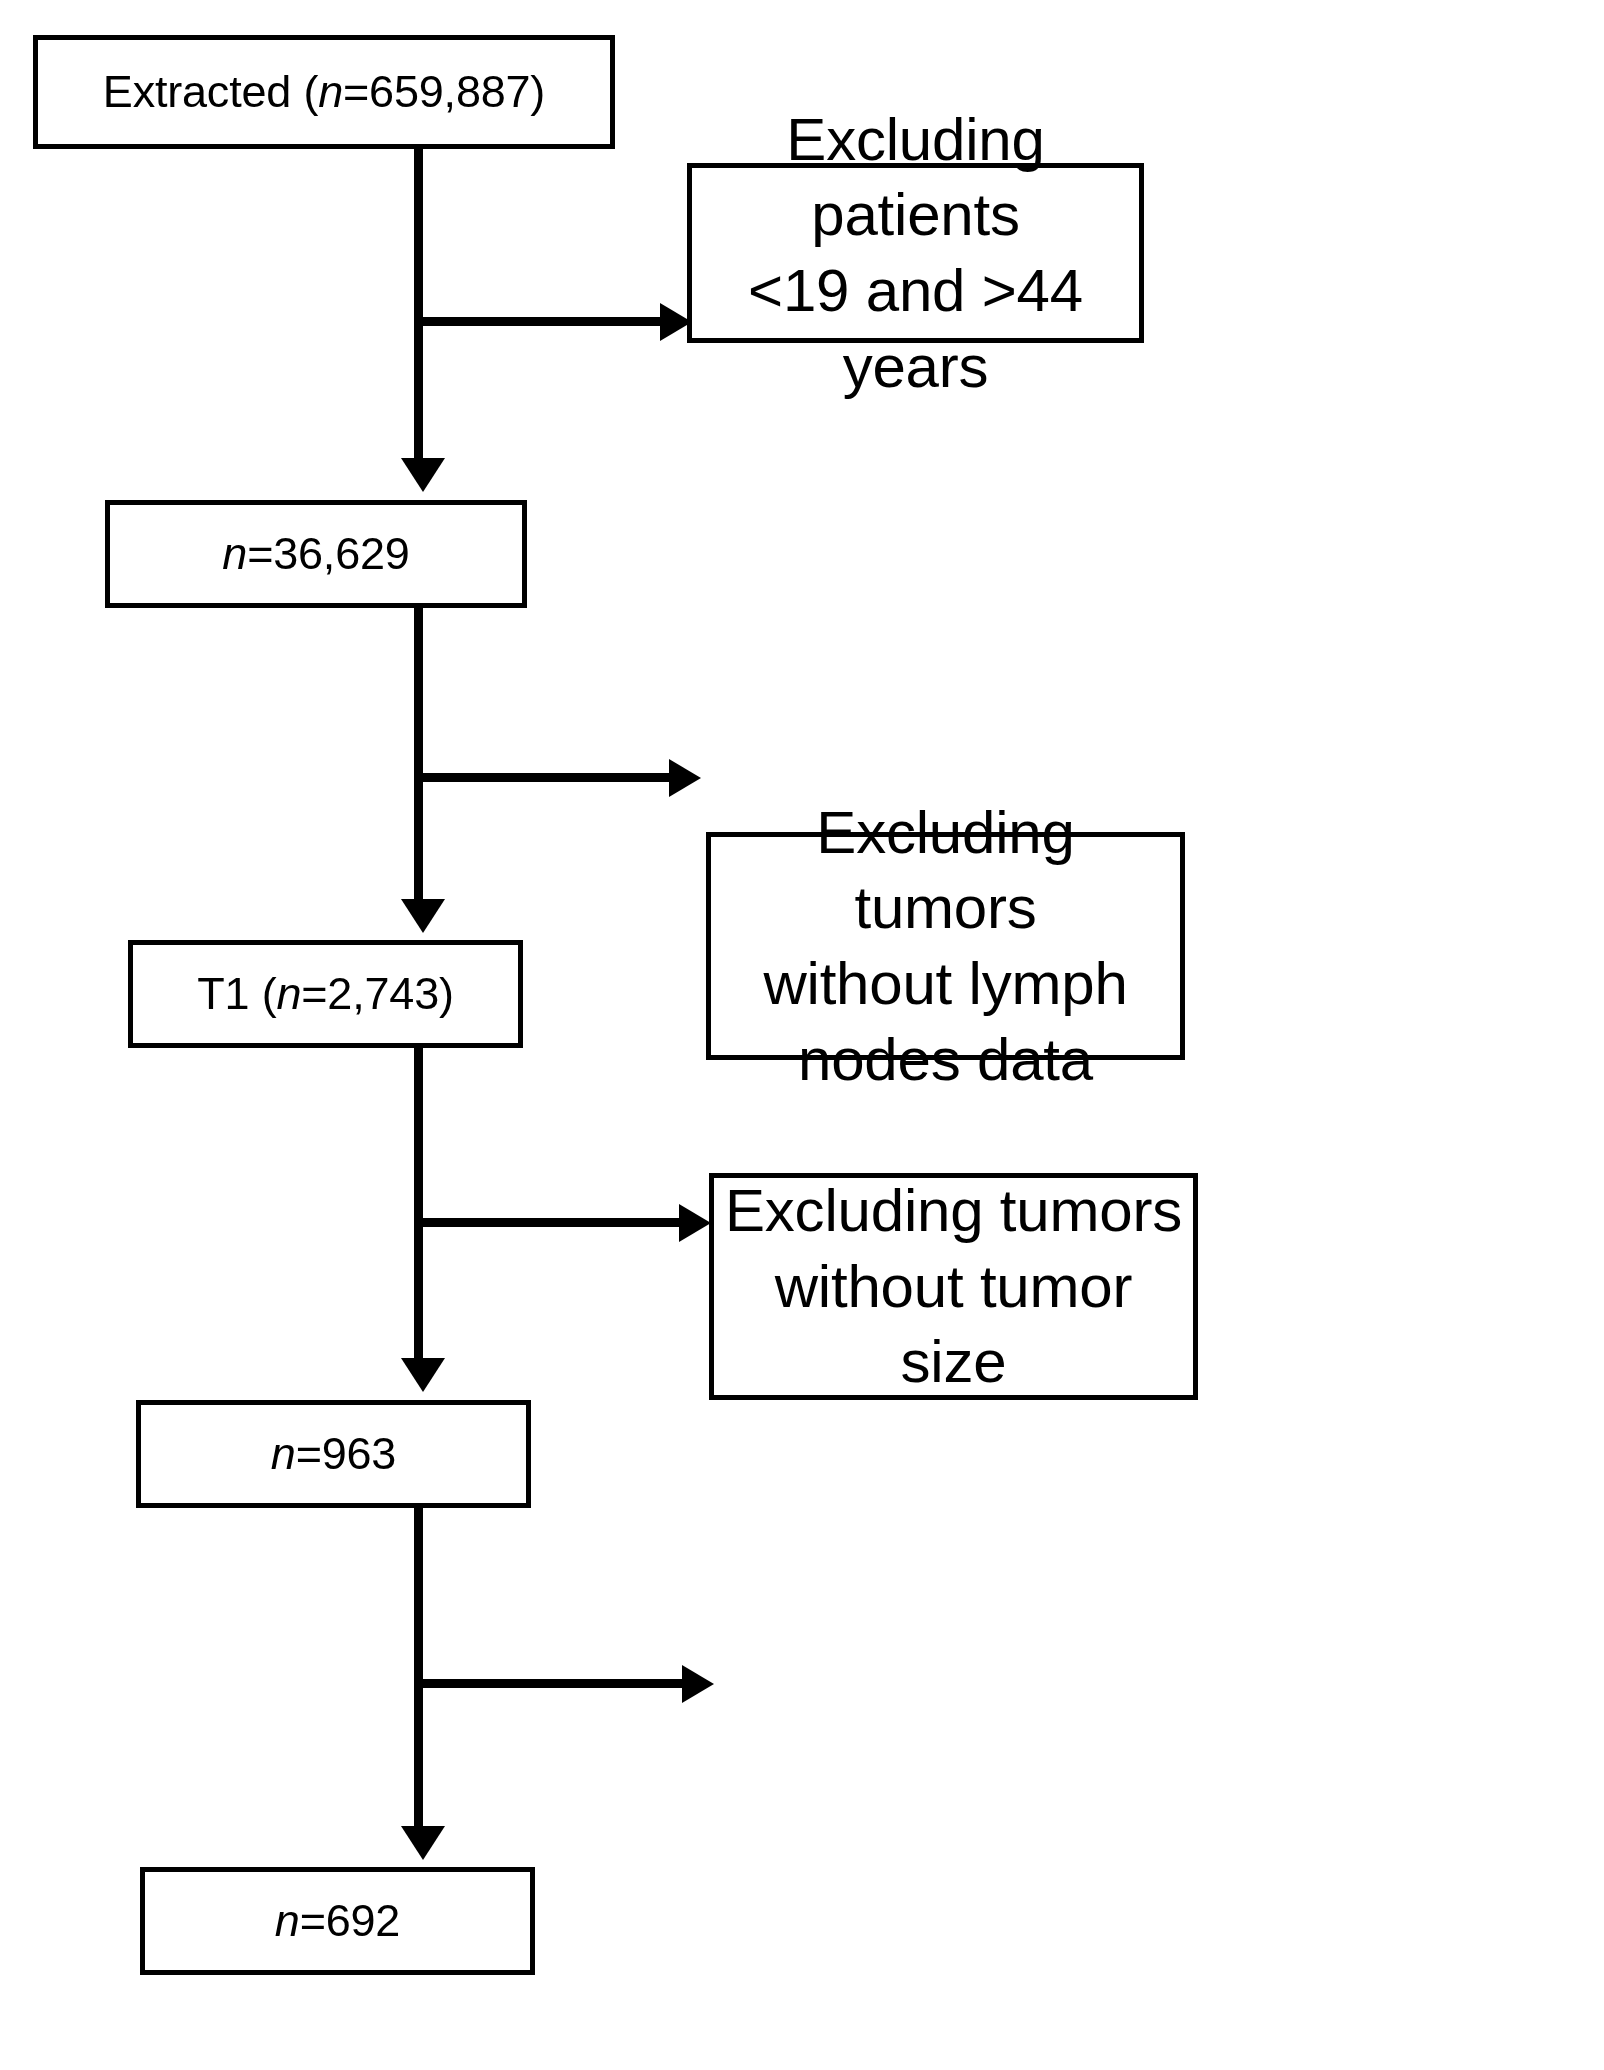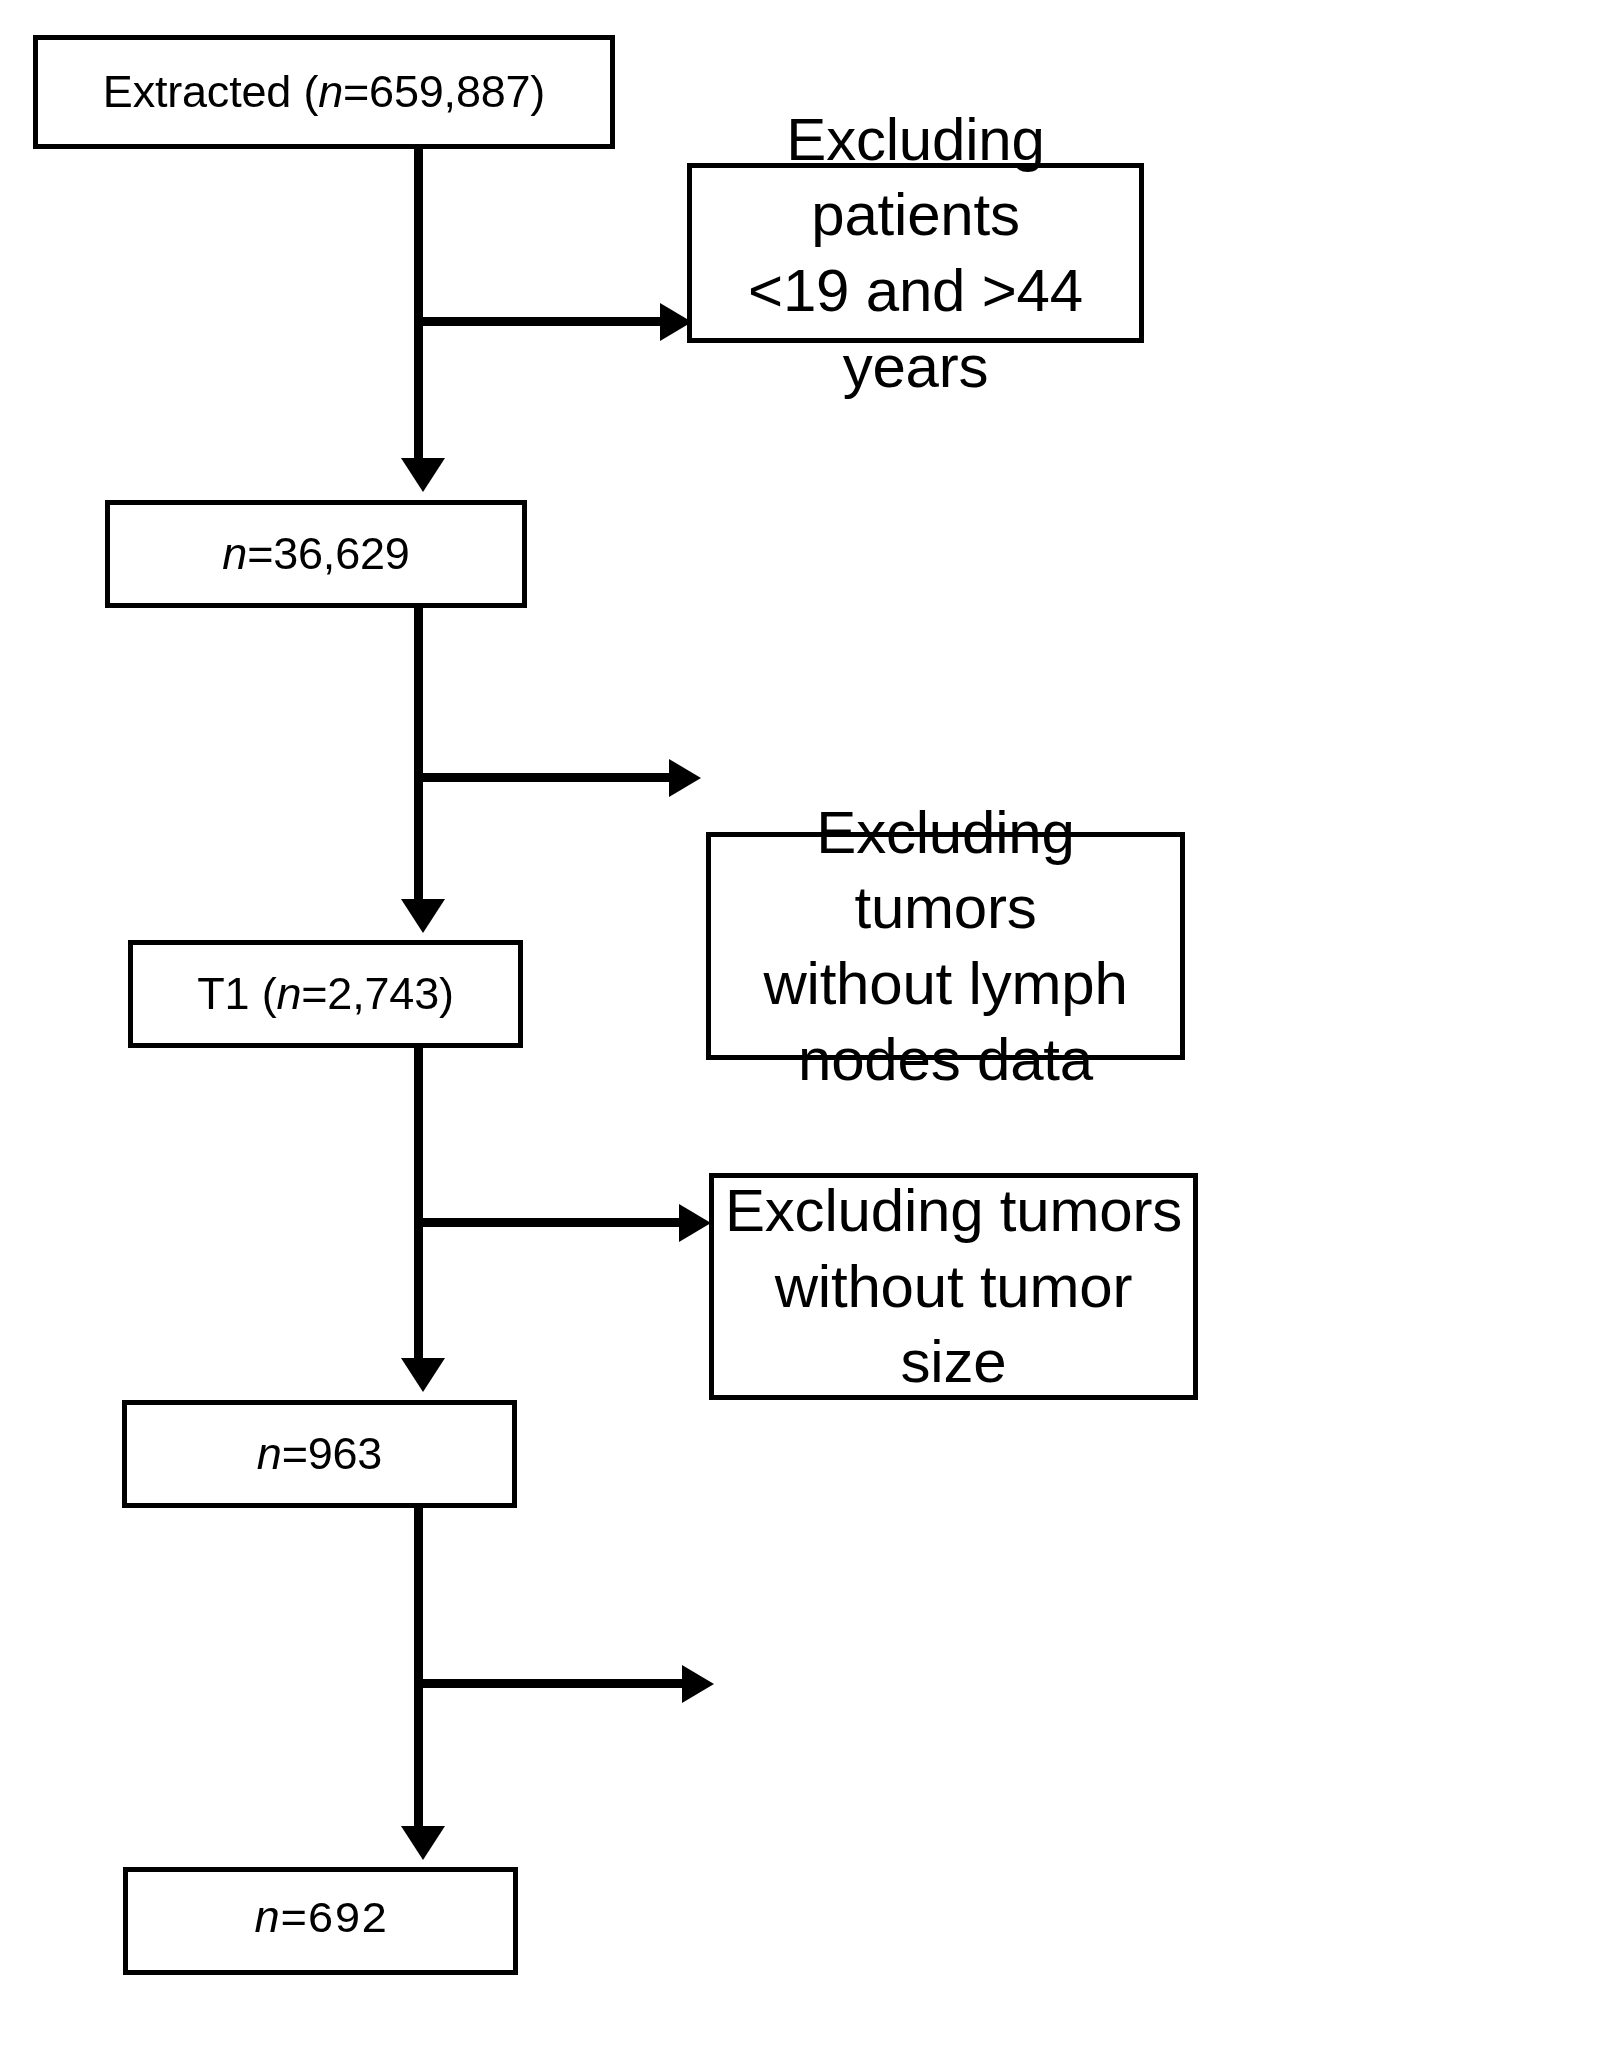--- a/index.html
+++ b/index.html
@@ -105,25 +105,25 @@
   </div>
 
   <div class="node flow-box" style="left:105px; top:500px; width:422px; height:108px;">
     <span class="node-label"><i class="italic-n">n</i>=36,629</span>
   </div>
 
   <div class="node flow-box" style="left:128px; top:940px; width:395px; height:108px;">
     <span class="node-label">T1 (<i class="italic-n">n</i>=2,743)</span>
   </div>
 
-  <div class="node flow-box" style="left:122px; top:1400px; width:395px; height:108px;">
+  <div class="node flow-box" style="left:136px; top:1400px; width:395px; height:108px;">
     <span class="node-label"><i class="italic-n">n</i>=963</span>
   </div>
 
-  <div class="node flow-box" style="left:123px; top:1867px; width:395px; height:108px;font-family:Liberation Mono, monospace;">
+  <div class="node flow-box" style="left:140px; top:1867px; width:395px; height:108px;">
     <span class="node-label"><i class="italic-n">n</i>=692</span>
   </div>
 
   <div class="node excl-box" style="left:687px; top:163px; width:457px; height:180px;">
     <span class="node-label">Excluding patients
 &lt;19 and &gt;44 years</span>
   </div>
 
 
   <div class="node excl-box" style="left:706px; top:832px; width:479px; height:228px;">

